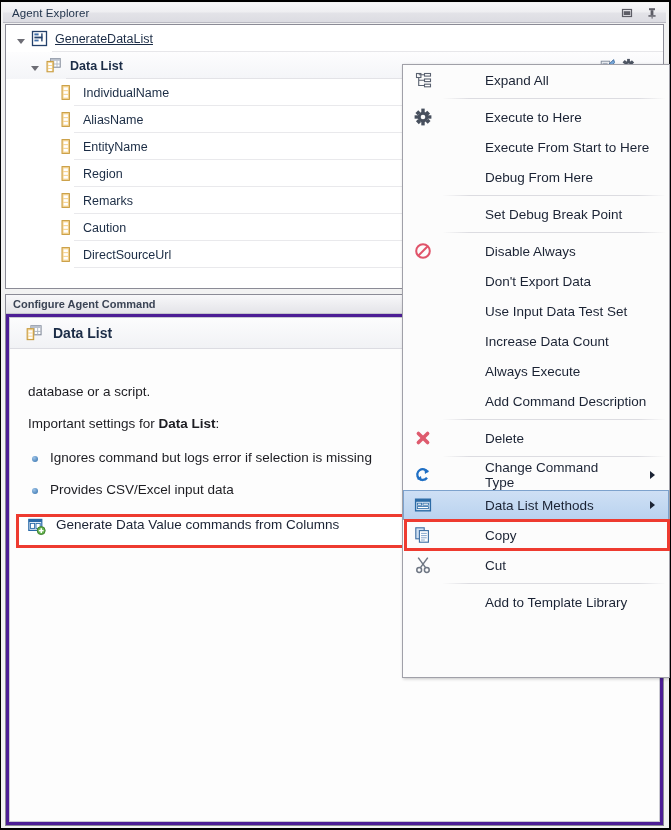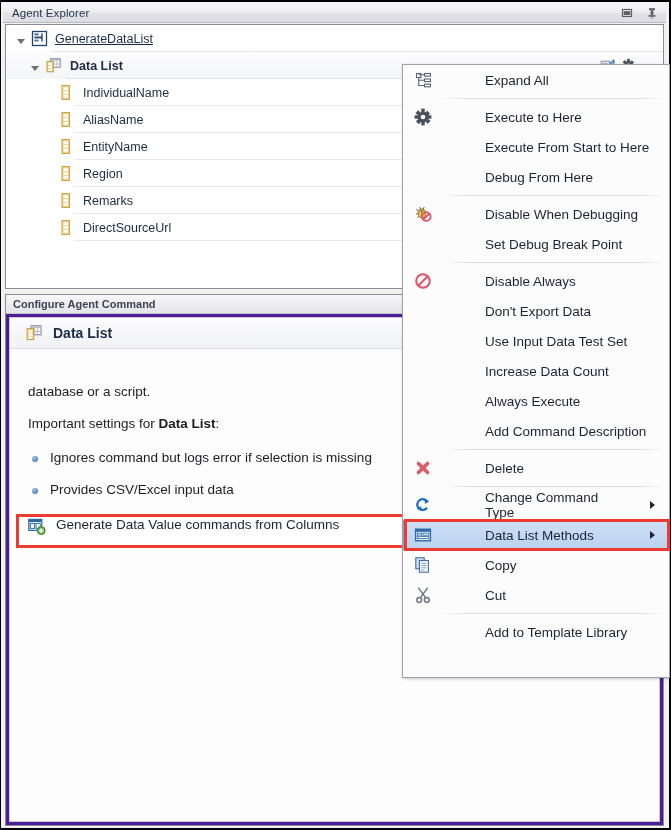--- a/index.html
+++ b/index.html
@@ -375,20 +375,31 @@
             <span class="sep"></span>
           </div>
           <div class="trow leafrow">
             <span class="ico">
   <svg width="17" height="19" viewBox="0 0 17 19">
     <rect x="4.0" y="2.6" width="7.4" height="13.8" fill="#f6d79a" stroke="#c79a3c" stroke-width="1"></rect>
     <rect x="5.6" y="4.4" width="4.3" height="2.6" fill="#ffffff"></rect>
     <rect x="5.6" y="8.2" width="4.3" height="2.6" fill="#ffffff"></rect>
     <rect x="5.6" y="12.0" width="4.3" height="2.6" fill="#ffffff"></rect>
   </svg></span>
+            <span class="lbl">Caution</span>
+            <span class="sep"></span>
+          </div>
+          <div class="trow leafrow">
+            <span class="ico">
+  <svg width="17" height="19" viewBox="0 0 17 19">
+    <rect x="4.0" y="2.6" width="7.4" height="13.8" fill="#f6d79a" stroke="#c79a3c" stroke-width="1"></rect>
+    <rect x="5.6" y="4.4" width="4.3" height="2.6" fill="#ffffff"></rect>
+    <rect x="5.6" y="8.2" width="4.3" height="2.6" fill="#ffffff"></rect>
+    <rect x="5.6" y="12.0" width="4.3" height="2.6" fill="#ffffff"></rect>
+  </svg></span>
             <span class="lbl">DirectSourceUrl</span>
             <span class="sep"></span>
           </div>
         </div>
     </div>
   </div>
 
   <div id="cfgpanel">
     <div id="cfghdr">
       <div class="t">Configure Agent Command</div>
@@ -481,39 +492,20 @@
         <div class="mi">
           <span class="icocol"></span>
           <span class="milbl">Execute From Start to Here</span>
         </div>
         <div class="mi">
           <span class="icocol"></span>
           <span class="milbl">Debug From Here</span>
         </div>
         <div class="msep"></div>
         <div class="mi">
-          <span class="icocol">
-            <span class="ico"><svg width="18" height="18" viewBox="0 0 18 18">
-      <g stroke="#6d6654" stroke-width="1" fill="none">
-        <line x1="2.2" y1="4.4" x2="4.6" y2="6.0"></line>
-                  <line x1="2.2" y1="8.8" x2="4.6" y2="8.4"></line>
-        <line x1="3.4" y1="12.6" x2="5.2" y2="10.8"></line>
-        <line x1="5.6" y1="2.0" x2="6.6" y2="4.2"></line>
-                  <line x1="10.2" y1="2.0" x2="9.2" y2="4.2"></line>
-      </g>
-      <ellipse cx="7.8" cy="8.4" rx="3.6" ry="4.4" fill="#f0c452" stroke="#8a6f2a" stroke-width="1"></ellipse>
-      <path d="M4.4 6.3 q3.4 -1.6 6.8 0" fill="#584b2a"></path>
-      <line x1="7.8" y1="5.0" x2="7.8" y2="12.6" stroke="#8a6f2a" stroke-width=".9"></line>
-      <circle cx="12.3" cy="11.6" r="4.3" fill="none" stroke="#e0546a" stroke-width="1.9"></circle>
-      <line x1="9.4" y1="14.4" x2="15.2" y2="8.7" stroke="#e0546a" stroke-width="1.9"></line>
-              </svg></span>
-          </span>
-          <span class="milbl">Disable When Debugging</span>
-        </div>
-        <div class="mi">
           <span class="icocol"></span>
           <span class="milbl">Set Debug Break Point</span>
         </div>
         <div class="msep"></div>
         <div class="mi">
           <span class="icocol">
             <span class="ico"><svg width="18" height="18" viewBox="0 0 18 18">
       <circle cx="9" cy="9" r="6.8" fill="none" stroke="#e0546a" stroke-width="2"></circle>
       <line x1="4.3" y1="13.7" x2="13.7" y2="4.3" stroke="#e0546a" stroke-width="2"></line>
               </svg></span>

